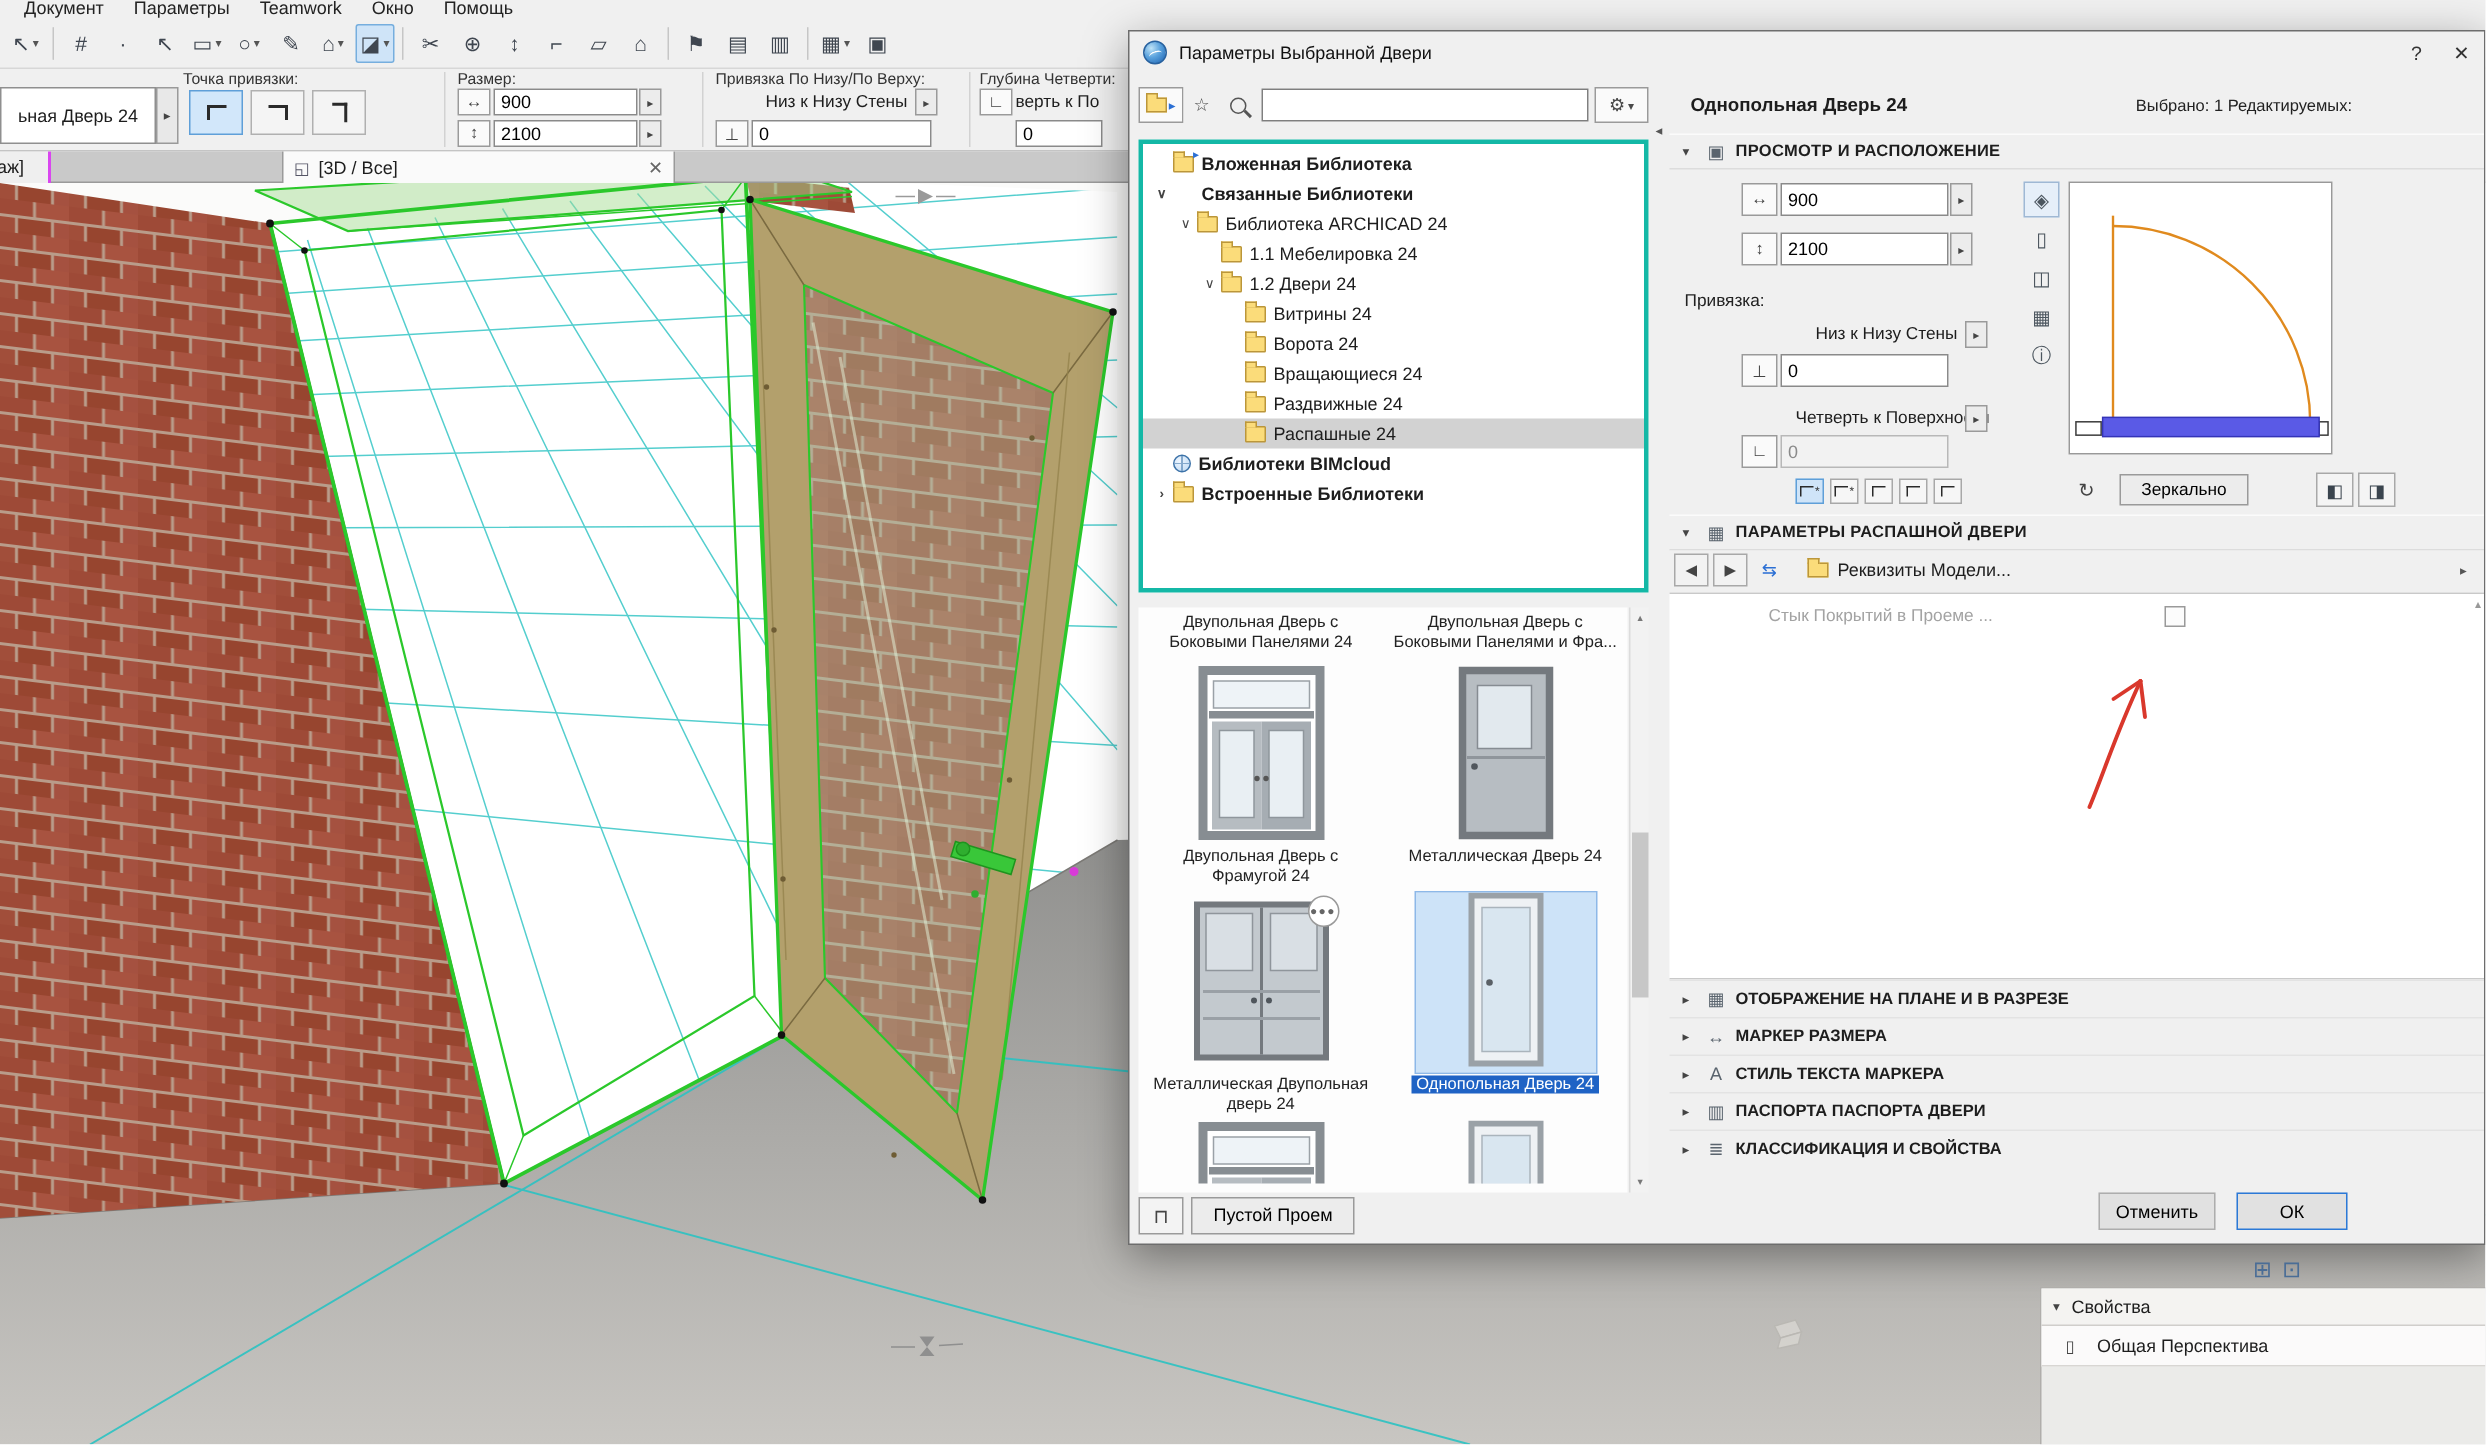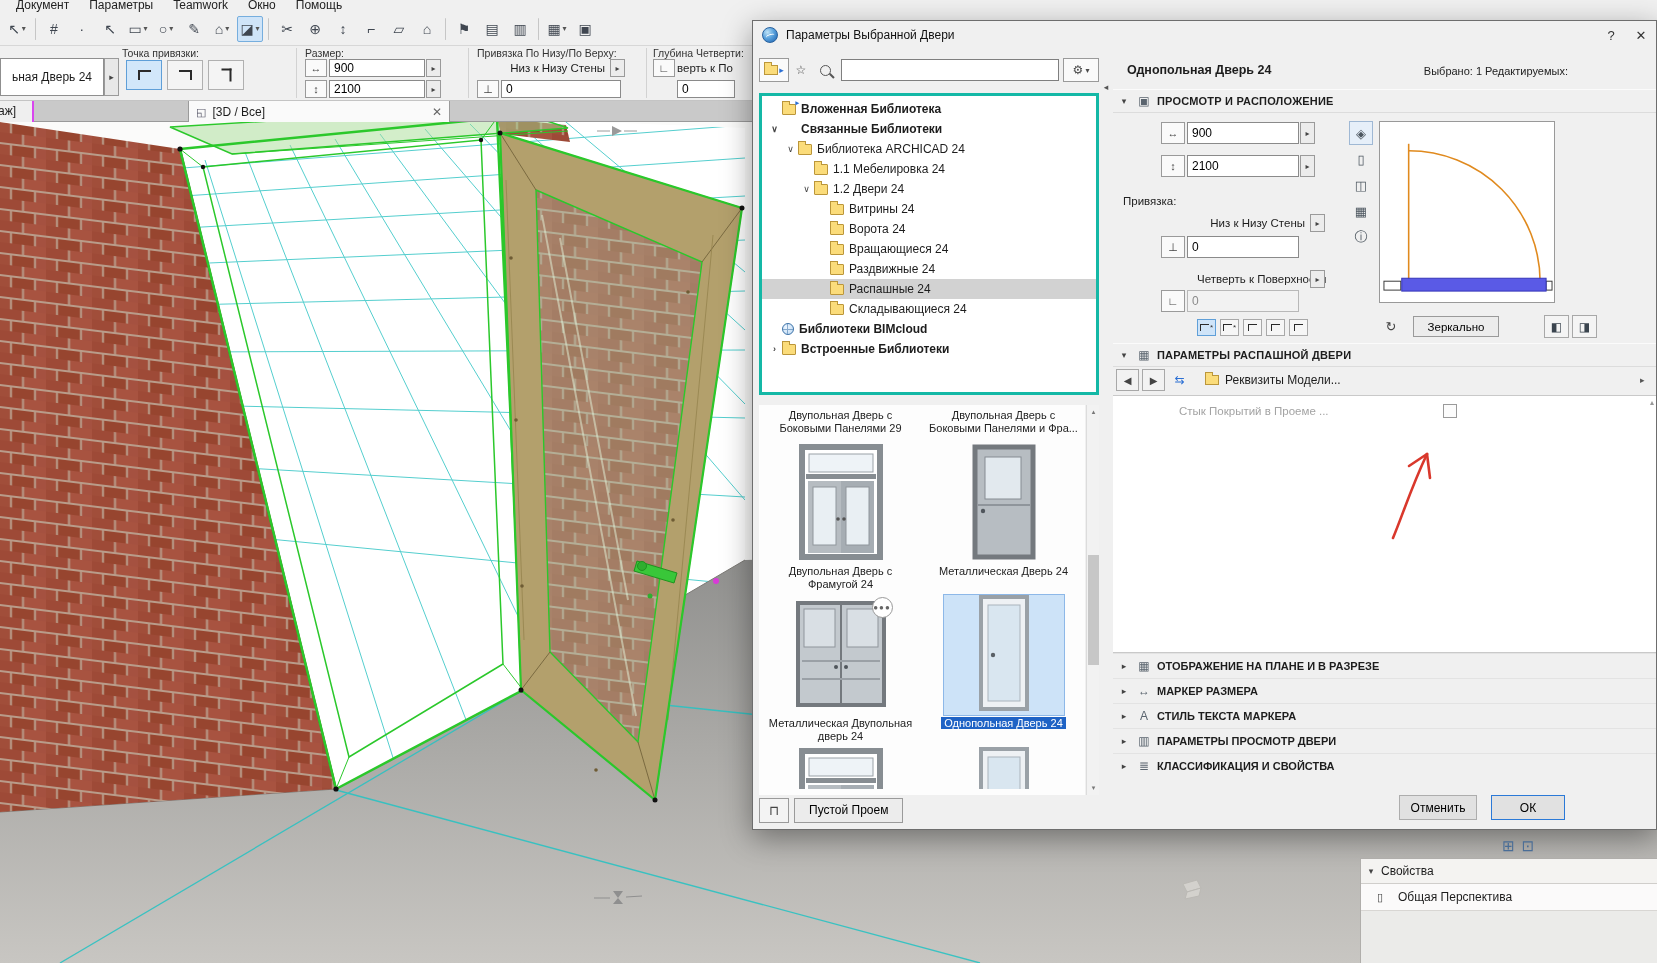--- a/index.html
+++ b/index.html
@@ -536,44 +536,39 @@
             <span class="ticon"></span>
             <span class="tlabel">Раздвижные 24</span>
           </div>
 
           <div class="trow selected i-folder" style="padding-left: 54px;">
             <span class="arr"></span>
             <span class="ticon"></span>
             <span class="tlabel">Распашные 24</span>
           </div>
 
-          <div class="trow i-folder" style="padding-left: 54px;">
-            <span class="arr"></span>
-            <span class="ticon"></span>
-            <span class="tlabel">Складывающиеся 24</span>
-          </div>
 
           <div class="trow bold i-globe" style="padding-left: 6px;">
             <span class="arr"></span>
             <span class="ticon"></span>
             <span class="tlabel">Библиотеки BIMcloud</span>
           </div>
 
           <div class="trow bold i-folder" style="padding-left: 6px;">
             <span class="arr">›</span>
             <span class="ticon"></span>
             <span class="tlabel">Встроенные Библиотеки</span>
           </div>
         </div>
 
       <div class="thumb-grid">
 
           <div class="cell labelOnly">
 
-            <div class="clabel"><span>Двупольная Дверь с Боковыми Панелями 29</span></div>
+            <div class="clabel"><span>Двупольная Дверь с Боковыми Панелями 24</span></div>
           </div>
 
           <div class="cell labelOnly">
 
             <div class="clabel"><span>Двупольная Дверь с Боковыми Панелями и Фра...</span></div>
           </div>
 
           <div class="cell v-double-transom">
             <div class="thumbwrap">
               <svg class="sv sv-dt" viewBox="0 0 110 118">
@@ -840,21 +835,21 @@
 
           <div class="csec">
             <span class="chev">▸</span>
             <span class="sicon">A</span>
             <span class="stitle">СТИЛЬ ТЕКСТА МАРКЕРА</span>
           </div>
 
           <div class="csec">
             <span class="chev">▸</span>
             <span class="sicon">▥</span>
-            <span class="stitle">ПАРАМЕТРЫ ПРОСМОТР ДВЕРИ</span>
+            <span class="stitle">ПАСПОРТА ПАСПОРТА ДВЕРИ</span>
           </div>
 
           <div class="csec">
             <span class="chev">▸</span>
             <span class="sicon">≣</span>
             <span class="stitle">КЛАССИФИКАЦИЯ И СВОЙСТВА</span>
           </div>
         </div>
 
       <button class="footer-btn btn-cancel">Отменить</button>

